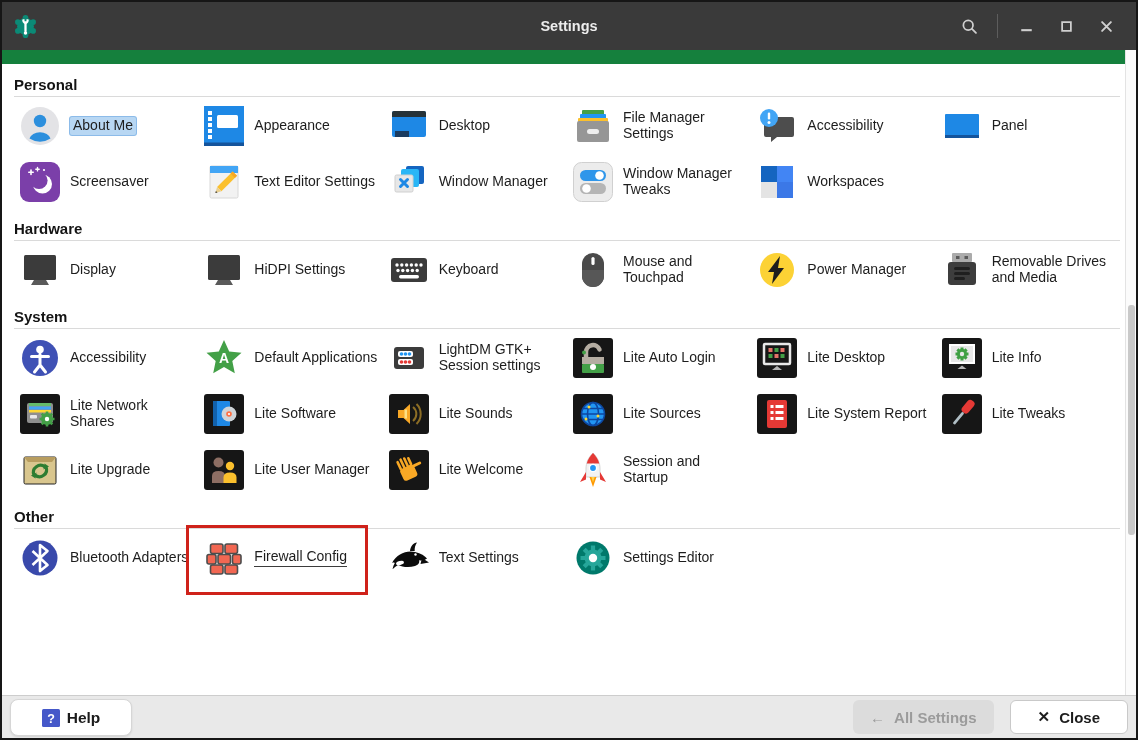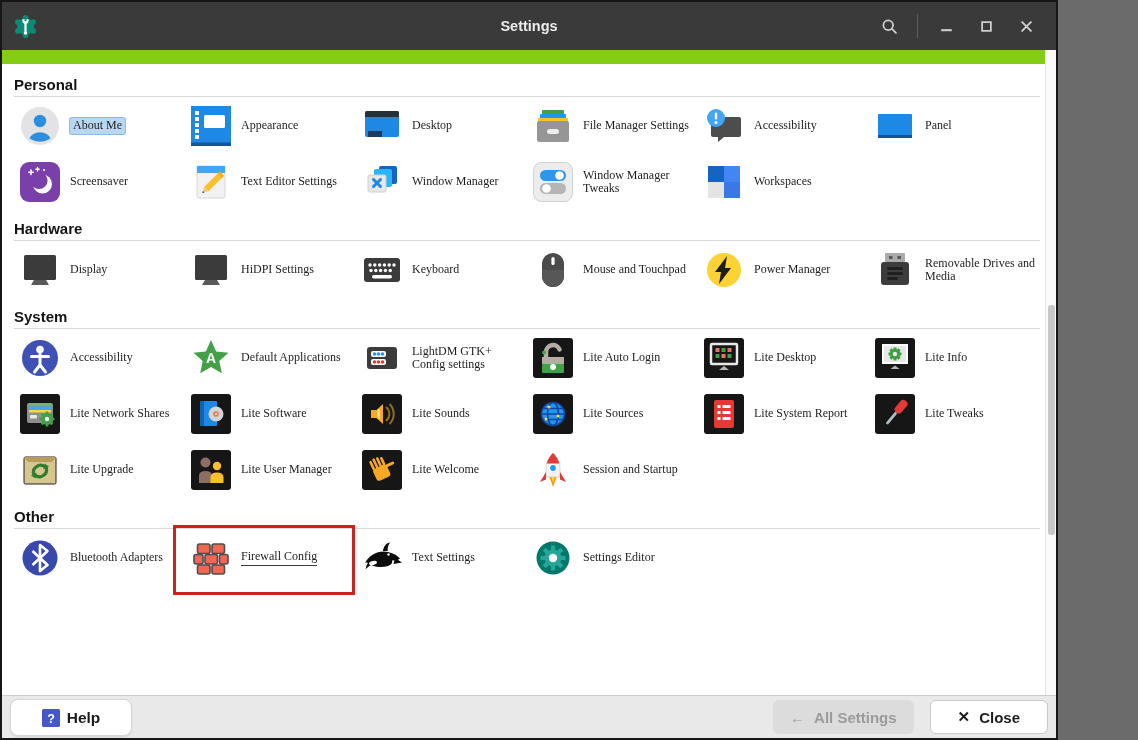--- a/index.html
+++ b/index.html
@@ -1,17 +1,17 @@
 <!DOCTYPE html>
 <html><head>
 <meta charset="utf-8">
 <title>Settings</title>
 <style>
   html,body{margin:0;padding:0;background:#6b6b6b;}
-  .window{position:relative;width:1058px;height:740px;background:#84cc16;
+  .window{position:relative;width:1138px;height:740px;background:#15803d;
     font-family:"Liberation Sans",sans-serif;box-sizing:border-box;
     border:2px solid #161616;overflow:hidden;}
   
   .titlebar{position:absolute;top:0;left:0;right:0;height:48px;background:#3a3a3a;
     display:flex;align-items:center;}
   .logo{width:27px;height:27px;margin-left:10px;flex:0 0 auto;}
   .logo svg{width:100%;height:100%;display:block;}
   .tb-title{position:absolute;left:0;right:0;text-align:center;color:#ededed;
     font-weight:700;font-size:14.5px;pointer-events:none;}
   .tb-controls{margin-left:auto;display:flex;align-items:center;height:100%;
@@ -22,21 +22,21 @@
   .tb-sep{width:1px;height:24px;background:#5d5d5d;margin:0 8px;}
   
   .content{position:absolute;top:48px;bottom:42px;left:0;right:0;background:#fff;
     padding:2px 16px 0 12px;overflow:hidden;margin-top:14px;}
   .section-title{font-size:15px;font-weight:700;color:#141414;margin:10px 0 3px;}
   .section-rule{border-bottom:1px solid #dadada;height:0;margin-bottom:1px;}
   .section-grid{display:grid;grid-template-columns:repeat(6,1fr);}
   .item{display:flex;align-items:center;gap:10px;height:56px;padding:0 4px 0 6px;cursor:pointer;}
   .icon{width:40px;height:40px;flex:0 0 40px;display:flex;}
   .icon svg{width:100%;height:100%;display:block;}
-  .label{font-size:12px;color:#1d1d1d;line-height:1.12;font-family:Liberation Serif, serif;}
+  .label{font-size:14px;color:#1d1d1d;line-height:1.12;}
   .item.selected .label{background:#b8d7f3;box-shadow:0 0 0 1px #8cbbe9;border-radius:2px;padding:1px 3px;}
   .item.annotated{position:relative;}
   .item.annotated::before{content:'';position:absolute;left:-12px;top:-5px;width:176px;height:64px;
     border:3px solid #cf221a;pointer-events:none;}
   .item.annotated .label{border-bottom:1px solid #3c3c3c;padding-bottom:1px;}
   
   .scroll-track{position:absolute;top:48px;bottom:42px;right:0;width:10px;background:#fbfbfb;
     border-left:1px solid #e3e3e3;}
   .scroll-thumb{position:absolute;top:255px;right:1px;width:7px;height:230px;background:#c9c9c9;border-radius:3px;}
   
@@ -366,21 +366,21 @@
                   <circle cx="20.5" cy="16" r="1.8"></circle>
                 </g>
                 <rect x="9" y="21" width="15" height="6" rx="2" fill="#fff"></rect>
                 <g fill="#e53935">
                   <circle cx="12.5" cy="24" r="1.8"></circle>
                   <circle cx="16.5" cy="24" r="1.8"></circle>
                   <circle cx="20.5" cy="24" r="1.8"></circle>
                 </g>
               </svg>
             </span>
-            <span class="label">LightDM GTK+ Config settings</span>
+            <span class="label">LightDM GTK+ Session settings</span>
           </div>
           <div class="item">
             <span class="icon">
               <svg viewBox="0 0 40 40">
                 <rect width="40" height="40" rx="3" fill="#161616"></rect>
                 <path d="M13 19v-5a7 7 0 0 1 13.5-2.5" stroke="#b5ada2" stroke-width="4.5" fill="none" stroke-linecap="round"></path>
                 <circle cx="11" cy="14.5" r="2" fill="#43a047"></circle>
                 <rect x="9" y="19" width="22" height="7" fill="#b5ada2"></rect>
                 <rect x="9" y="26" width="22" height="9" rx="1" fill="#43a047"></rect>
                 <circle cx="20" cy="29" r="3" fill="#fff"></circle>

